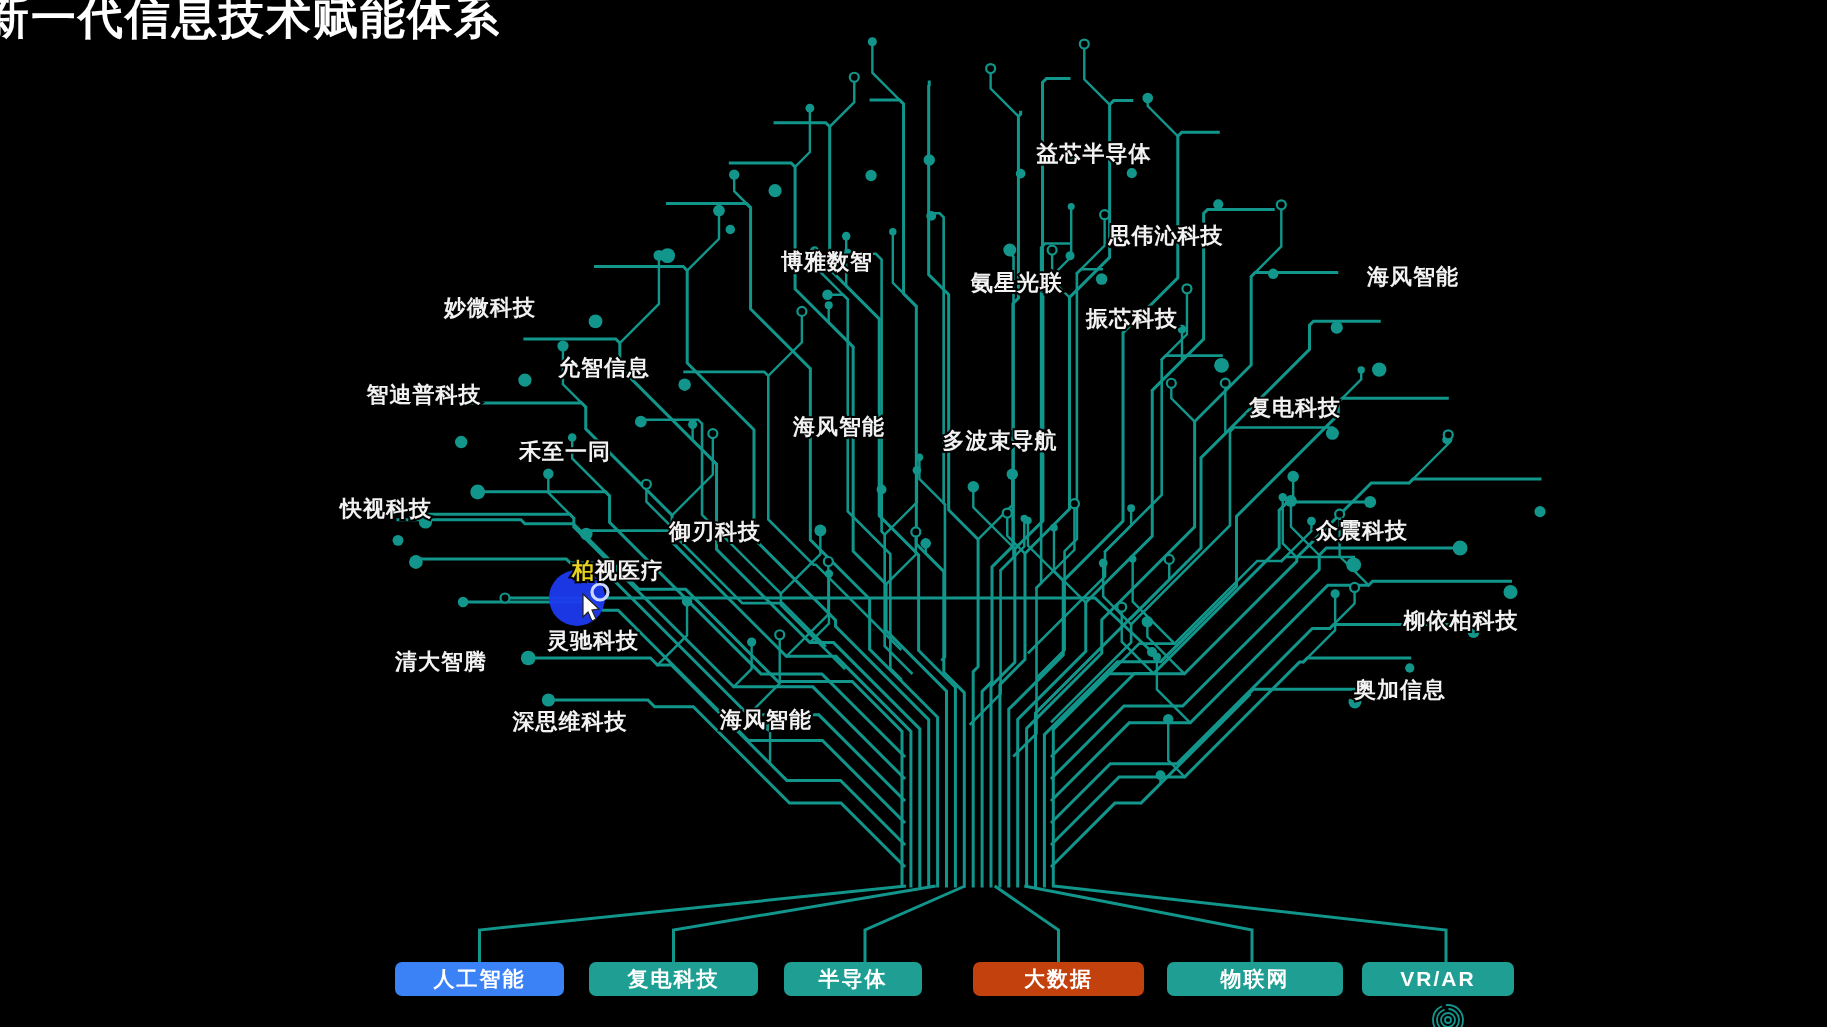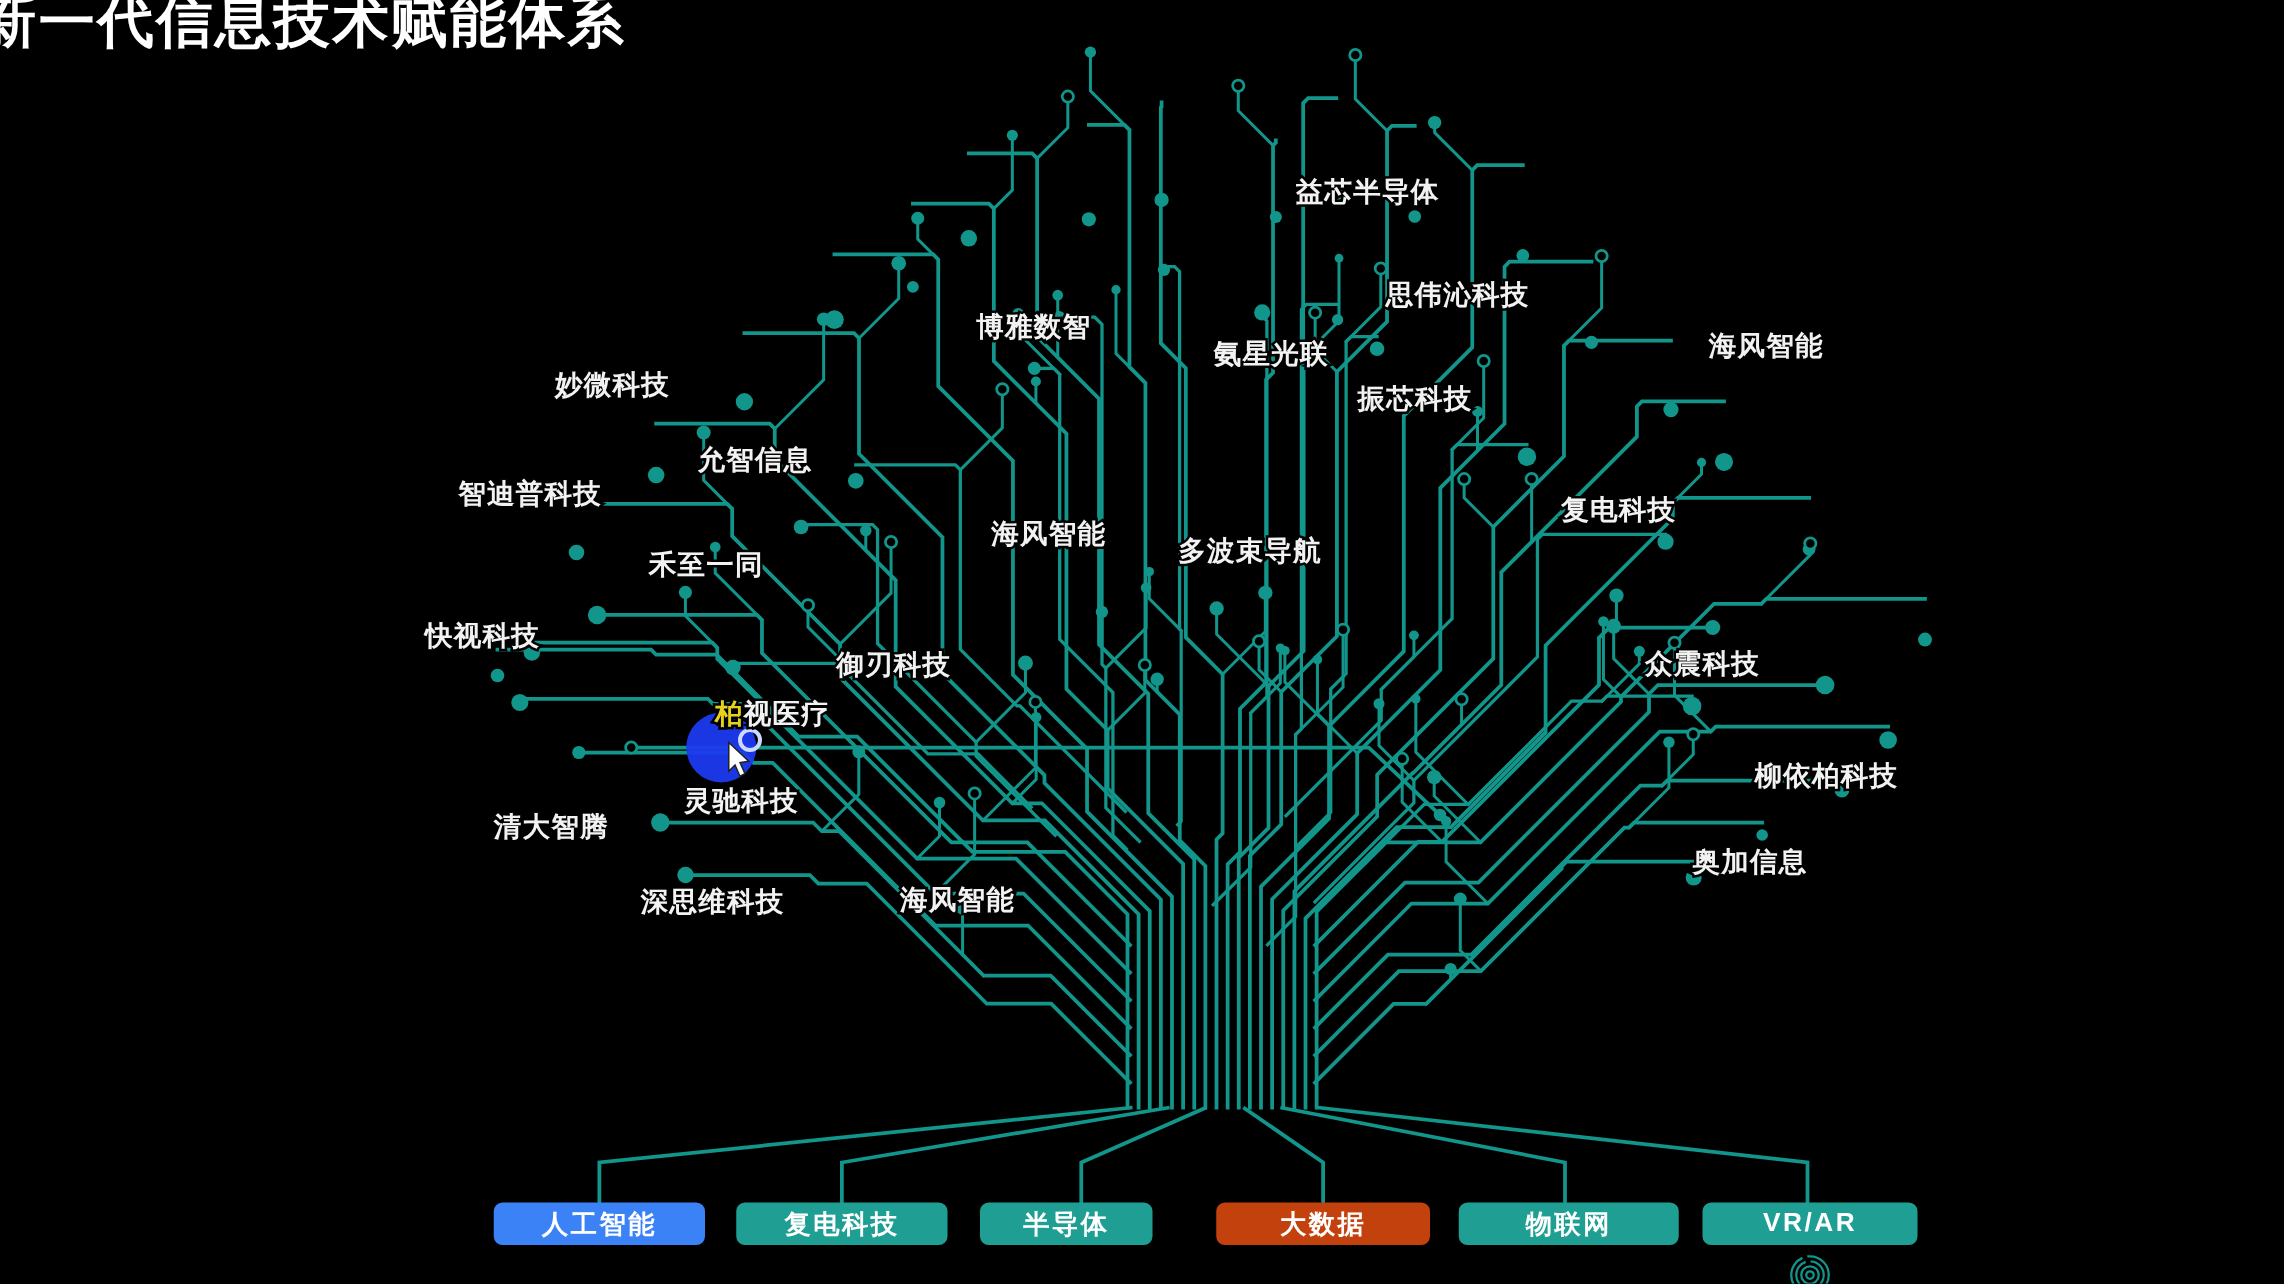--- a/index.html
+++ b/index.html
@@ -282,15 +282,15 @@
         <circle cx="1448" cy="1020" r="15" stroke-dasharray="30 4"></circle>
       </g>
       <path d="M 583 594 L 583 617 L 588 612 L 592 621 L 596 619 L 592 610 L 599 609 Z" fill="#fff" stroke="#222" stroke-width="1.2"></path>
     </svg>
   <div id="buttons-layer">
       <div class="cat-btn" style="left: 395px; width: 169px; background: #3b82f6;">人工智能</div>
       <div class="cat-btn" style="left: 589px; width: 169px; background: rgb(31, 159, 147);">复电科技</div>
       <div class="cat-btn" style="left: 784px; width: 138px; background: rgb(31, 159, 147);">半导体</div>
       <div class="cat-btn" style="left: 973px; width: 171px; background: #c2410c;">大数据</div>
       <div class="cat-btn" style="left: 1167px; width: 176px; background: rgb(31, 159, 147);">物联网</div>
-      <div class="cat-btn" style="left: 1362px; width: 172px; background: rgb(31, 159, 147); text-align: right;">VR/AR</div>
+      <div class="cat-btn" style="left: 1362px; width: 152px; background: rgb(31, 159, 147); text-align: right;">VR/AR</div>
     </div>
 </div>
 
 </body></html>

